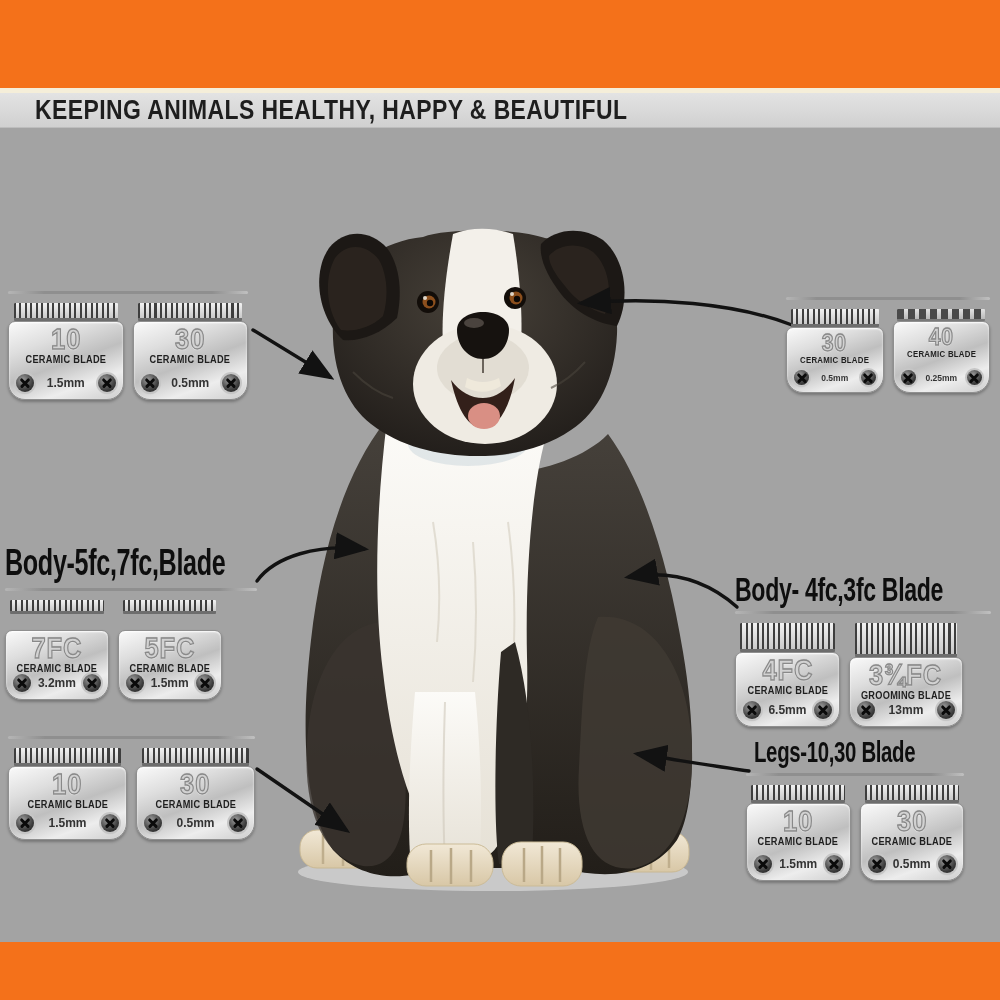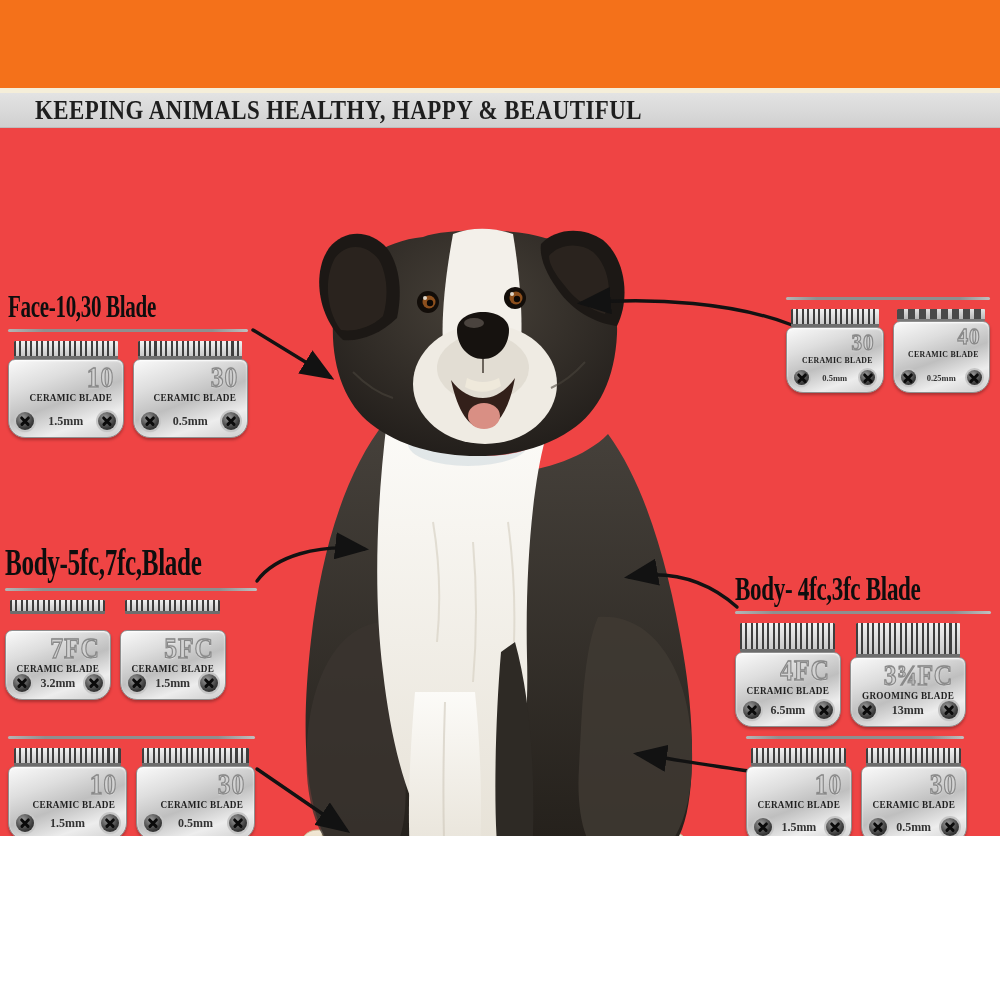--- a/index.html
+++ b/index.html
@@ -1,17 +1,17 @@
 <!DOCTYPE html>
 <html><head>
 <meta charset="utf-8">
 <style>
   html,body{margin:0;padding:0;background:#fff;}
-  .canvas{position:relative;width:1000px;height:836px;background:#ef4444;overflow:hidden;
-          font-family:Liberation Serif, serif;}
+  .canvas{position:relative;width:1000px;height:1000px;background:#a3a3a3;overflow:hidden;
+          font-family:Liberation Sans, sans-serif;}
   
   .band-top{position:absolute;left:0;top:0;width:1000px;height:88px;background:#f4711a;z-index:5;}
   .cream-line{position:absolute;left:0;top:88px;width:1000px;height:5px;background:#f5eed9;z-index:5;}
   .header-bar{position:absolute;left:0;top:93px;width:1000px;height:34px;
               background:linear-gradient(#e3e3e3,#d0d0d0);border-bottom:1px solid #bdbdbd;
               display:flex;align-items:center;z-index:5;}
   .header-title{font-weight:bold;font-size:27px;color:#1e1e1e;margin-left:35px;white-space:nowrap;}
   .header-title .squeeze{display:inline-block;transform:scaleX(.85);transform-origin:left center;letter-spacing:.5px;}
   .band-bottom{position:absolute;left:0;top:942px;width:1000px;height:58px;background:#f4711a;z-index:5;}
 
@@ -29,21 +29,21 @@
   .teeth-short .teeth{height:15px;}
   .teeth-long  .teeth{height:26px;}
   .teeth-xlong .teeth{height:34px;}
   .teeth-flat  .teeth{height:10px;border-bottom:2px solid #7a7a7a;
          background:repeating-linear-gradient(90deg,#4a4a4a 0 7px,rgba(0,0,0,0) 7px 11px),
                     linear-gradient(#e2e2e2,#b9b9b9);}
   .blade-body{flex:1;width:100%;box-sizing:border-box;
          background:linear-gradient(160deg,#fafafa 0%,#dedede 28%,#bfbfbf 52%,#ededed 76%,#cdcdcd 100%);
          border:1px solid #8f8f8f;border-radius:7px 7px 17px 17px;
          box-shadow:inset 0 1px 2px #ffffff,0 2px 3px rgba(0,0,0,.28);
-         display:flex;flex-direction:column;align-items:flex-end;padding:2px 7px 7px 7px;}
+         display:flex;flex-direction:column;align-items:center;padding:2px 7px 7px 7px;}
   .b-num{font-size:29px;line-height:1.05;font-weight:bold;color:#d2d2d2;letter-spacing:1px;
          -webkit-text-stroke:1.3px #898989;
          text-shadow:0 1px 1px rgba(255,255,255,.85),0 -1px 1px rgba(0,0,0,.15);
          transform:scaleX(.88);}
   .b-type{font-size:10px;font-weight:bold;color:#1f1f1f;letter-spacing:.3px;white-space:nowrap;transform:scaleX(.92);}
   .b-row{margin-top:auto;width:100%;display:flex;justify-content:space-between;align-items:center;}
   .b-size{font-size:12px;font-weight:bold;color:#333;}
   .screw{width:18px;height:18px;border-radius:50%;position:relative;flex:0 0 auto;
          background:radial-gradient(circle at 38% 32%,#9b9b9b,#3d3d3d 62%,#161616);
          box-shadow:0 0 0 2px #c6c6c6,0 1px 2px rgba(0,0,0,.4);}
@@ -173,21 +173,20 @@
       <path d="M 253 330 L 330 377" marker-end="url(#ah)"></path>
       <path d="M 792 325 C 735 303 655 297 582 303" marker-end="url(#ah)"></path>
       <path d="M 257 581 C 275 556 318 544 364 549" marker-end="url(#ah)"></path>
       <path d="M 737 607 C 702 576 664 571 629 577" marker-end="url(#ah)"></path>
       <path d="M 257 769 L 346 830" marker-end="url(#ah)"></path>
       <path d="M 749 771 C 712 766 672 759 638 754" marker-end="url(#ah)"></path>
     </g>
   </svg>
 
   <section class="group g-face">
-    <h2 class="g-label"><span class="squeeze">Face-10,30 Blade</span></h2>
     <div class="g-underline"></div>
     <div class="blades">
       <div class="blade teeth-short">
         <div class="teeth"></div>
         <div class="blade-body">
           <div class="b-num">10</div>
           <div class="b-type">CERAMIC BLADE</div>
           <div class="b-row">
               <span class="screw"></span>
               <span class="b-size">1.5mm</span>
@@ -326,20 +325,21 @@
               <span class="screw"></span>
               <span class="b-size">0.5mm</span>
               <span class="screw"></span>
             </div>
         </div>
       </div>
     </div>
   </section>
 
   <section class="group g-legs">
+    <h2 class="g-label"><span class="squeeze">Legs-10,30 Blade</span></h2>
     <div class="g-underline"></div>
     <div class="blades">
       <div class="blade teeth-short">
         <div class="teeth"></div>
         <div class="blade-body">
           <div class="b-num">10</div>
           <div class="b-type">CERAMIC BLADE</div>
           <div class="b-row">
               <span class="screw"></span>
               <span class="b-size">1.5mm</span>

